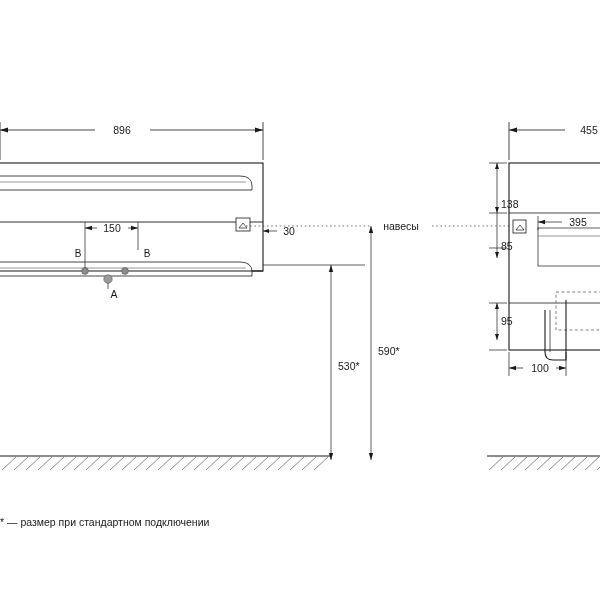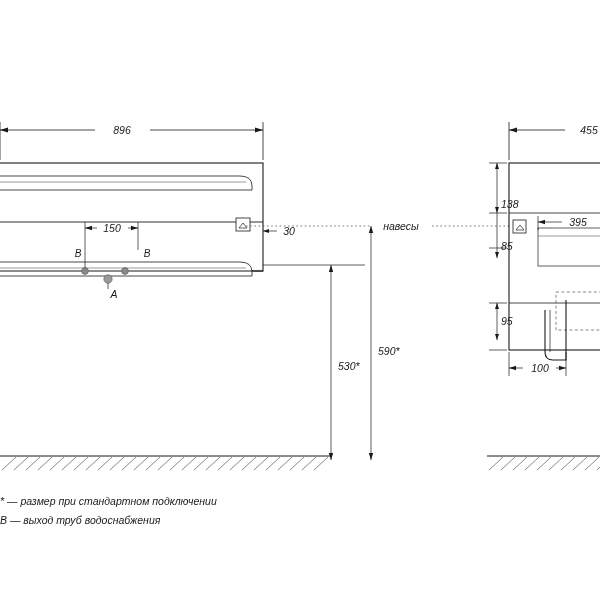--- a/index.html
+++ b/index.html
@@ -11,21 +11,21 @@
     width: 600px;
     height: 600px;
     position: relative;
     overflow: hidden;
     font-family: "Liberation Sans", sans-serif;
     color: #1a1a1a;
   }
   #stage {
     position: absolute;
     left: 0; top: 0;
-    width: 600px; height: 600px; font-style: italic;
+    width: 600px; height: 600px;
   }
   svg.drawing {
     position: absolute;
     left: 0; top: 0;
     width: 600px;
     height: 600px;
   }
   .dim-text, .note-text, .label-text {
     font-family: "Liberation Sans", sans-serif;
     fill: #1a1a1a;
@@ -35,20 +35,21 @@
     left: 0;
     top: 492px;
     width: 340px;
     font-size: 10.5px;
     line-height: 19px;
     color: #1a1a1a;
     white-space: nowrap;
   }
   .legend div {
     height: 19px;
+    margin-top: 21px;
   }
 </style>
 </head>
 <body>
 
 <div id="stage">
 
   <svg class="drawing" viewBox="0 0 600 600">
 
     <g>
@@ -238,16 +239,15 @@
       <line x1="561" y1="470" x2="575" y2="457" stroke="#555555" stroke-width="0.7"></line>
       <line x1="573" y1="470" x2="587" y2="457" stroke="#555555" stroke-width="0.7"></line>
       <line x1="585" y1="470" x2="599" y2="457" stroke="#555555" stroke-width="0.7"></line>
       <line x1="597" y1="470" x2="600" y2="467" stroke="#555555" stroke-width="0.7"></line>
     </g>
 
   </svg>
 
   <div class="legend">
     <div>* — размер при стандартном подключении</div>
-    <div>B — выход труб водоснабжения</div>
   </div>
 
 </div>
 
 </body></html>

